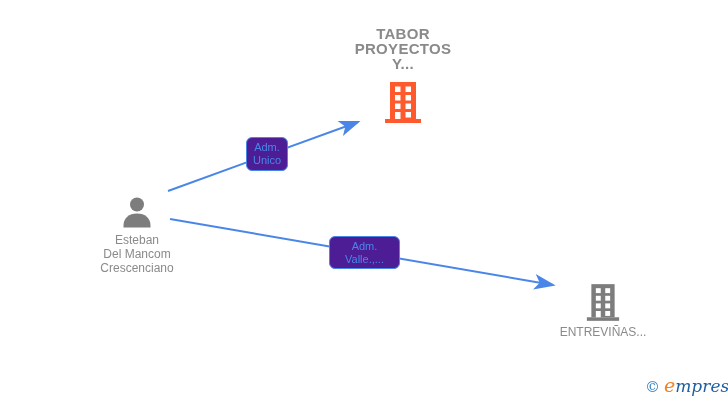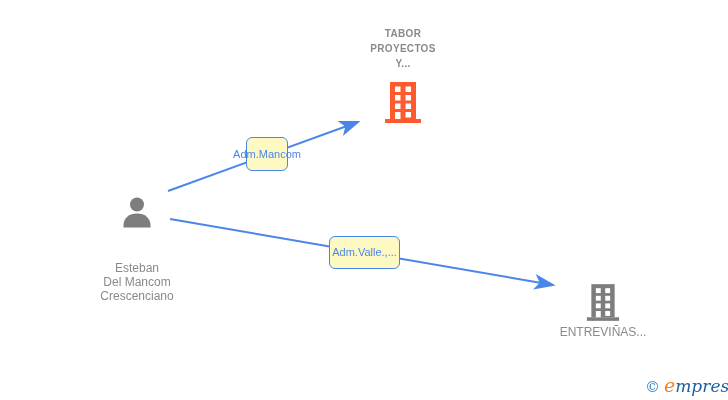--- a/index.html
+++ b/index.html
@@ -25,42 +25,42 @@
     text-align: center;
     z-index: 2;
     cursor: pointer;
   }
   .node-label {
     font-size: 12px;
     line-height: 14px;
   }
   .node-label div { white-space: nowrap; }
   #node-company-top .node-label {
-    font-size: 10px;
+    font-size: 15px;
     font-weight: bold;
     line-height: 15px;
     letter-spacing: 0.3px;
   }
   #node-company-top { left: 330px; top: 26px; width: 146px; }
   #node-company-top .node-icon { margin-top: 11px; }
-  #node-person { left: 64px; top: 195px; width: 146px; gap: 28px; }
+  #node-person { left: 64px; top: 195px; width: 146px; }
   #node-person .node-label { margin-top: 4px; }
   #node-company-bottom { left: 530px; top: 284px; width: 146px; }
   #node-company-bottom .node-label { margin-top: 4px; }
 
   .edge-label {
     position: absolute;
     z-index: 3;
     border: 1.6px solid currentColor;
     border-radius: 6px;
-    background: #fef9c3;
+    background: #4c1d95;
     font-size: 11px;
     line-height: 13px;
     display: flex;
-    flex-direction: row;
+    flex-direction: column;
     justify-content: center;
     align-items: center;
     box-sizing: border-box;
     text-align: center;
     cursor: pointer;
   }
   #edge-label-top { left: 246px; top: 137px; width: 42px; height: 34px; }
   #edge-label-bottom { left: 329px; top: 236px; width: 71px; height: 33px; }
 
   .watermark {
@@ -154,21 +154,21 @@
         <rect x="21.5" y="30" width="5.5" height="5.5"></rect>
       </g>
     </svg>
     <div class="node-label" style="color: rgb(138, 138, 138);">
       <div>ENTREVIÑAS...</div>
     </div>
   </div>
 
   <div class="edge-label" id="edge-label-top" style="color: rgb(74, 134, 232);">
     <div>Adm.</div>
-    <div>Mancom</div>
+    <div>Unico</div>
   </div>
 
   <div class="edge-label" id="edge-label-bottom" style="color: rgb(74, 134, 232);">
     <div>Adm.</div>
     <div>Valle.,...</div>
   </div>
 
   <div class="watermark">
     <span class="copyright" style="color: rgb(45, 127, 193);">©</span>
     <span class="brand-initial" style="color: rgb(240, 130, 35);">e</span>

